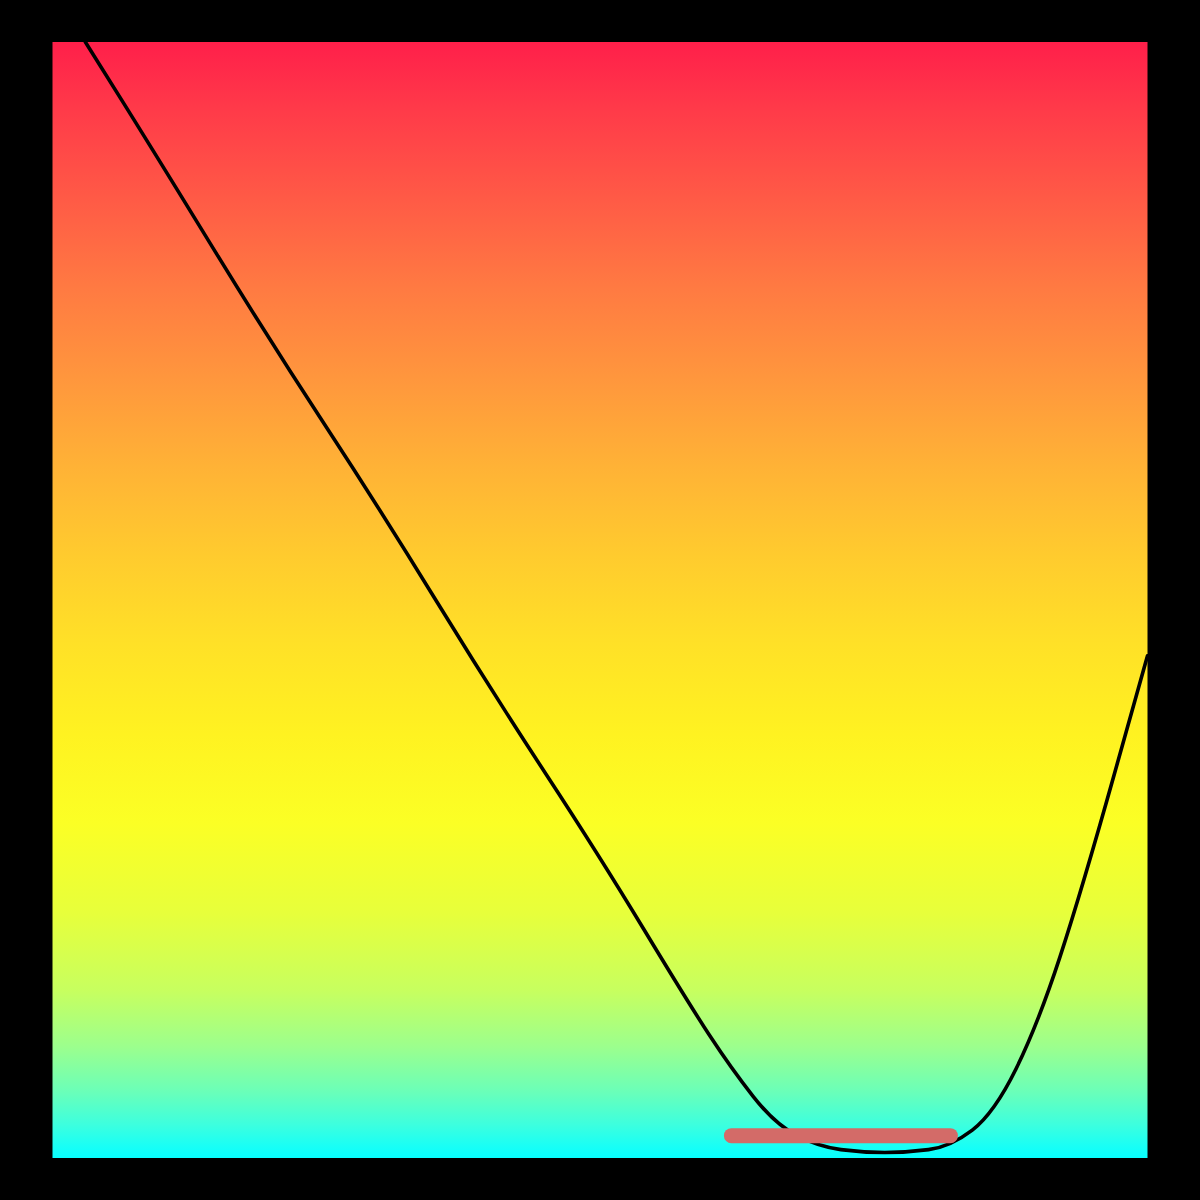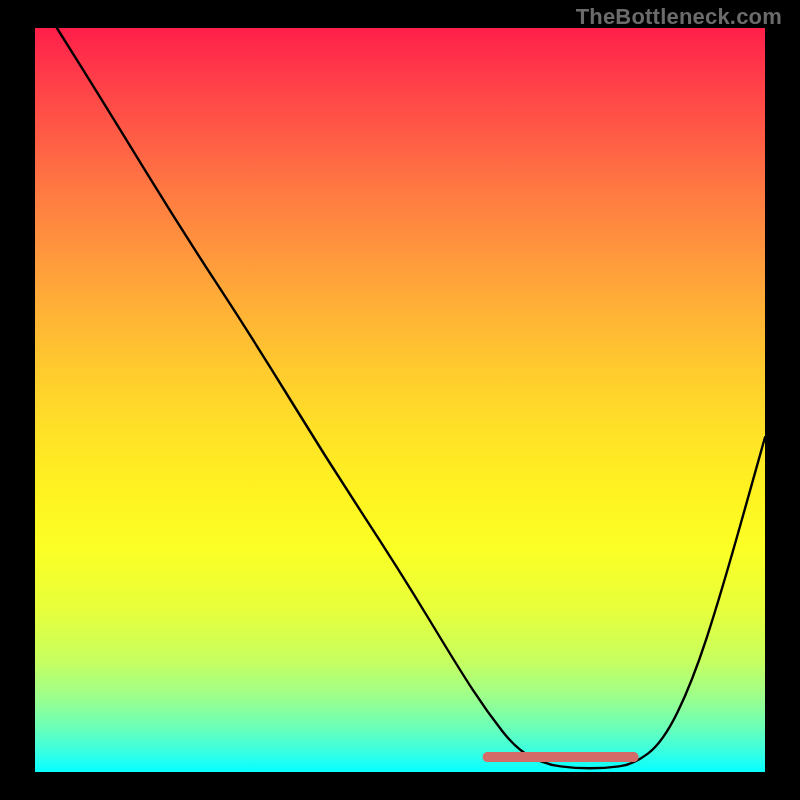--- a/index.html
+++ b/index.html
@@ -65,21 +65,20 @@
     stroke: #d36b68;
     stroke-width: 10;
     stroke-linecap: round;
     stroke-linejoin: round;
   }
 </style>
 </head>
 <body>
 
 <div class="frame">
-  <div class="watermark">TheBottleneck.com</div>
 
   <div class="plot-area">
     <svg class="curve-svg" viewBox="0 0 730 744" preserveAspectRatio="none">
       <path id="curve" class="curve-path" d="M 21.9 0.0 Q 21.9 0.0 47.5 40.9 Q 73.0 81.8 109.5 141.4 Q 146.0 200.9 182.5 256.7 Q 219.0 312.5 255.5 372.0 Q 292.0 431.5 328.5 487.3 Q 365.0 543.1 394.2 591.5 Q 423.4 639.8 438.0 662.2 Q 452.6 684.5 467.2 703.1 Q 481.8 721.7 496.4 729.1 Q 511.0 736.6 525.6 738.4 Q 540.2 740.3 554.8 740.3 Q 569.4 740.3 584.0 738.4 Q 598.6 736.6 613.2 725.4 Q 627.8 714.2 642.4 684.5 Q 657.0 654.7 671.6 610.1 Q 686.2 565.4 708.1 487.3 T 730.0 409.2"></path>
       <path id="band" class="band-path" d="M 452.6 729.1 L 598.6 729.1"></path>
     </svg>
   </div>
 </div>
 
 </body></html>

